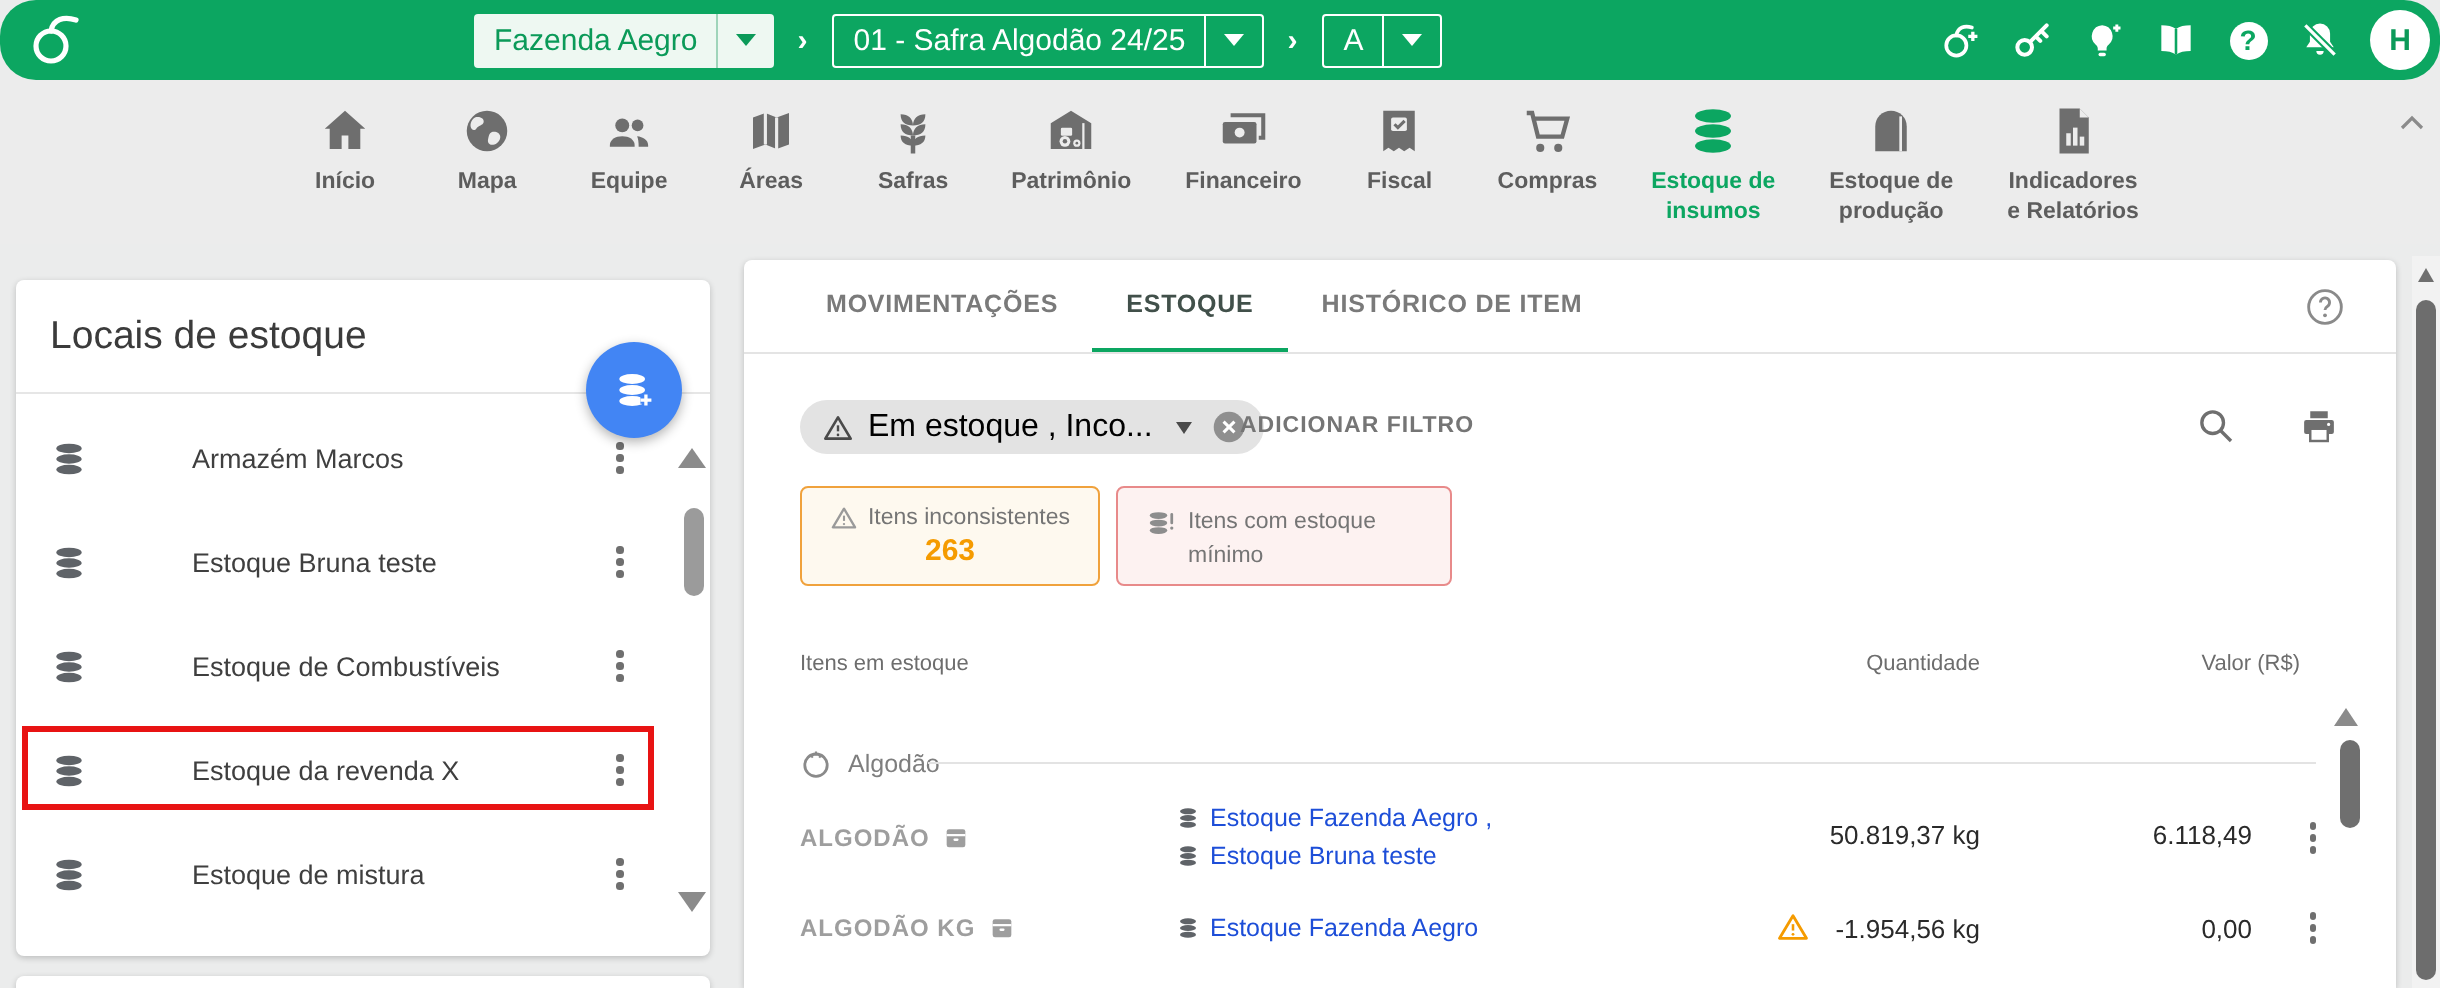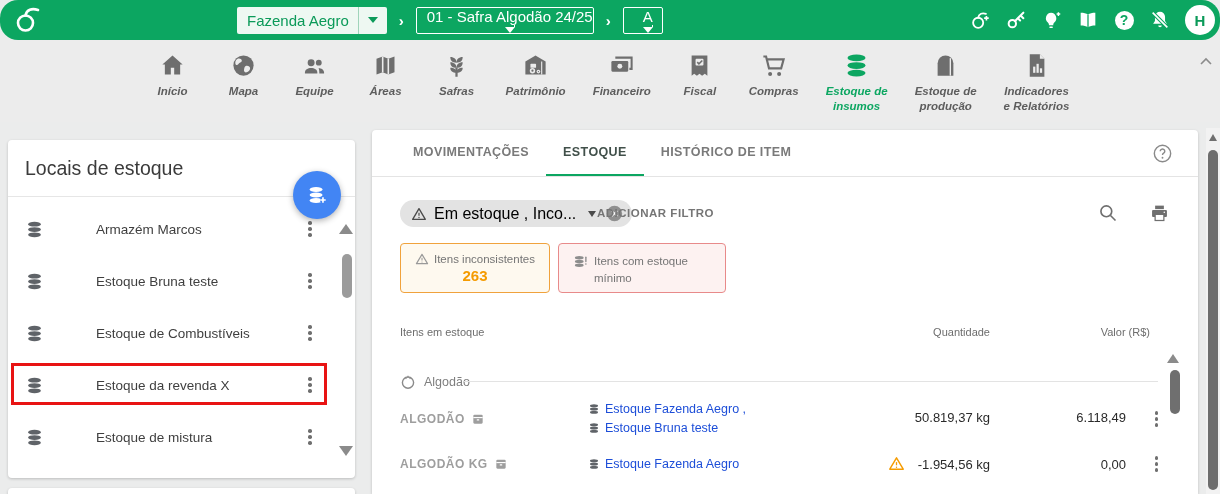--- a/index.html
+++ b/index.html
@@ -7,21 +7,21 @@
               font-family:"Liberation Sans", sans-serif; }
   .stage { position:relative; width:1220px; height:494px; background:#ebecec; }
 
   
   .topbar { position:absolute; left:0; top:0; width:1220px; height:40px; background:#0ca661;
             display:flex; align-items:center; z-index:30;border-radius:18px; }
   .logo { position:absolute; left:12px; top:5px; width:30px; height:30px; }
   .crumbs { position:absolute; left:237px; top:0; height:40px; display:flex; align-items:center; }
   .chip { height:27px; display:flex; align-items:center; border-radius:2px; cursor:pointer; }
   .chip-farm { background:#eef8f2; color:#0b9a59; padding:0 0 0 10px; font-size:15px; }
-  .chip-outline { border:1.5px solid #ffffff; color:#ffffff; padding:0 0 0 10px; font-size:15px;flex-direction:column; }
+  .chip-outline { border:1.5px solid #ffffff; color:#ffffff; padding:0 0 0 10px; font-size:15px; }
   .chip-divider { width:1px; height:27px; margin-left:9px; }
   .chip-farm .chip-divider { background:#9fd4ba; }
   .chip-outline .chip-divider { background:#ffffff; }
   .caret { width:0; height:0; border-left:5px solid transparent; border-right:5px solid transparent;
            border-top:6px solid #ffffff; margin:0 9px; }
   .caret.green { border-top-color:#0b9a59; }
   .crumb-sep { color:#ffffff; font-size:15px; margin:0 12px; font-weight:bold; }
   .top-icons { position:absolute; right:5px; top:0; height:40px; display:flex; align-items:center; gap:14px; }
   .ticon { width:22px; height:22px; color:#ffffff; cursor:pointer; display:flex; align-items:center; justify-content:center; }
   .ticon svg { width:100%; height:100%; }
@@ -31,21 +31,21 @@
             font-size:15px; font-weight:bold; display:flex; align-items:center; justify-content:center; cursor:pointer; }
 
   
   .toolbar { position:absolute; left:0; top:40px; width:1220px; height:82px; background:#ececec; }
   .nav-row { display:flex; justify-content:center; align-items:flex-start; gap:27px; padding-top:12px; }
   .nav-item { display:flex; flex-direction:column; align-items:center; min-width:44px;
               color:#6e6e6e; cursor:pointer; }
   .nav-item.active { color:#0ca661; }
   .nav-item svg { width:27px; height:27px; }
   .nav-label { margin-top:5px; font-size:11.5px; font-weight:bold; color:#5d5d5d;
-               white-space:pre-line; text-align:center; line-height:1.3;font-style:italic; }
+               white-space:pre-line; text-align:center; line-height:1.3; }
   .nav-item.active .nav-label { color:#0ca661; }
   .collapse-chevron { position:absolute; right:6px; top:14px; width:16px; height:16px; color:#8b8b8b; cursor:pointer; }
 
   
   .panel-left { position:absolute; left:8px; top:140px; width:347px; height:338px; background:#ffffff;
                 border-radius:4px; box-shadow:0 1px 3px rgba(0,0,0,.2); z-index:5; }
   .panel-title { position:absolute; left:17px; top:17px; font-size:19.5px; color:#3b3b3b; }
   .panel-divider { position:absolute; left:0; top:56px; width:100%; height:1px; background:#e6e6e6; }
   .fab { position:absolute; left:285px; top:31px; width:48px; height:48px; border-radius:50%;
          background:#4285f4; box-shadow:0 2px 6px rgba(0,0,0,.3); display:flex; align-items:center;
@@ -80,21 +80,21 @@
          display:flex; align-items:center; cursor:pointer; border-bottom:2.5px solid transparent; }
   .tab.active { color:#41504a; border-bottom-color:#0ca661; }
   .help-icon { position:absolute; right:26px; top:14px; width:19px; height:19px; color:#8a8a8a; cursor:pointer; }
 
   .filter-chip { position:absolute; left:28px; top:70px; height:27px; background:#e3e3e3; border-radius:14px;
                  display:flex; align-items:center; padding:0 9px 0 11px; cursor:pointer; }
   .filter-chip .warn { width:16px; height:16px; color:#4a4a4a; margin-right:7px; }
   .filter-chip-label { font-size:16px; color:#000000;text-align:center; }
   .filter-chip .caret { border-top-color:#4a4a4a; border-left-width:4.5px; border-right-width:4.5px; margin:0 10px 0 12px; }
   .chip-close { width:17px; height:17px; cursor:pointer; }
-  .add-filter { position:absolute; left:225px; top:77px; font-size:11.5px; font-weight:bold;
+  .add-filter { position:absolute; left:248px; top:77px; font-size:11.5px; font-weight:bold;
                 letter-spacing:.5px; color:#757575; cursor:pointer; }
   .search-btn { position:absolute; right:80px; top:73px; width:20px; height:20px; color:#6f6f6f; cursor:pointer; }
   .print-btn { position:absolute; right:28px; top:73px; width:21px; height:21px; color:#6f6f6f; cursor:pointer; }
 
   .sum-card { position:absolute; top:113px; height:50px; border-radius:4px; cursor:pointer; }
   .sum-card.warn { left:28px; width:150px; border:1.5px solid #f0a23c; background:#fef9ef;
                    display:flex; flex-direction:column; align-items:center; justify-content:center; }
   .sum-line { display:flex; align-items:center; gap:5px; }
   .sum-line svg { width:14px; height:14px; color:#9a9a9a; }
   .sum-label { font-size:11.5px; color:#757575; }

